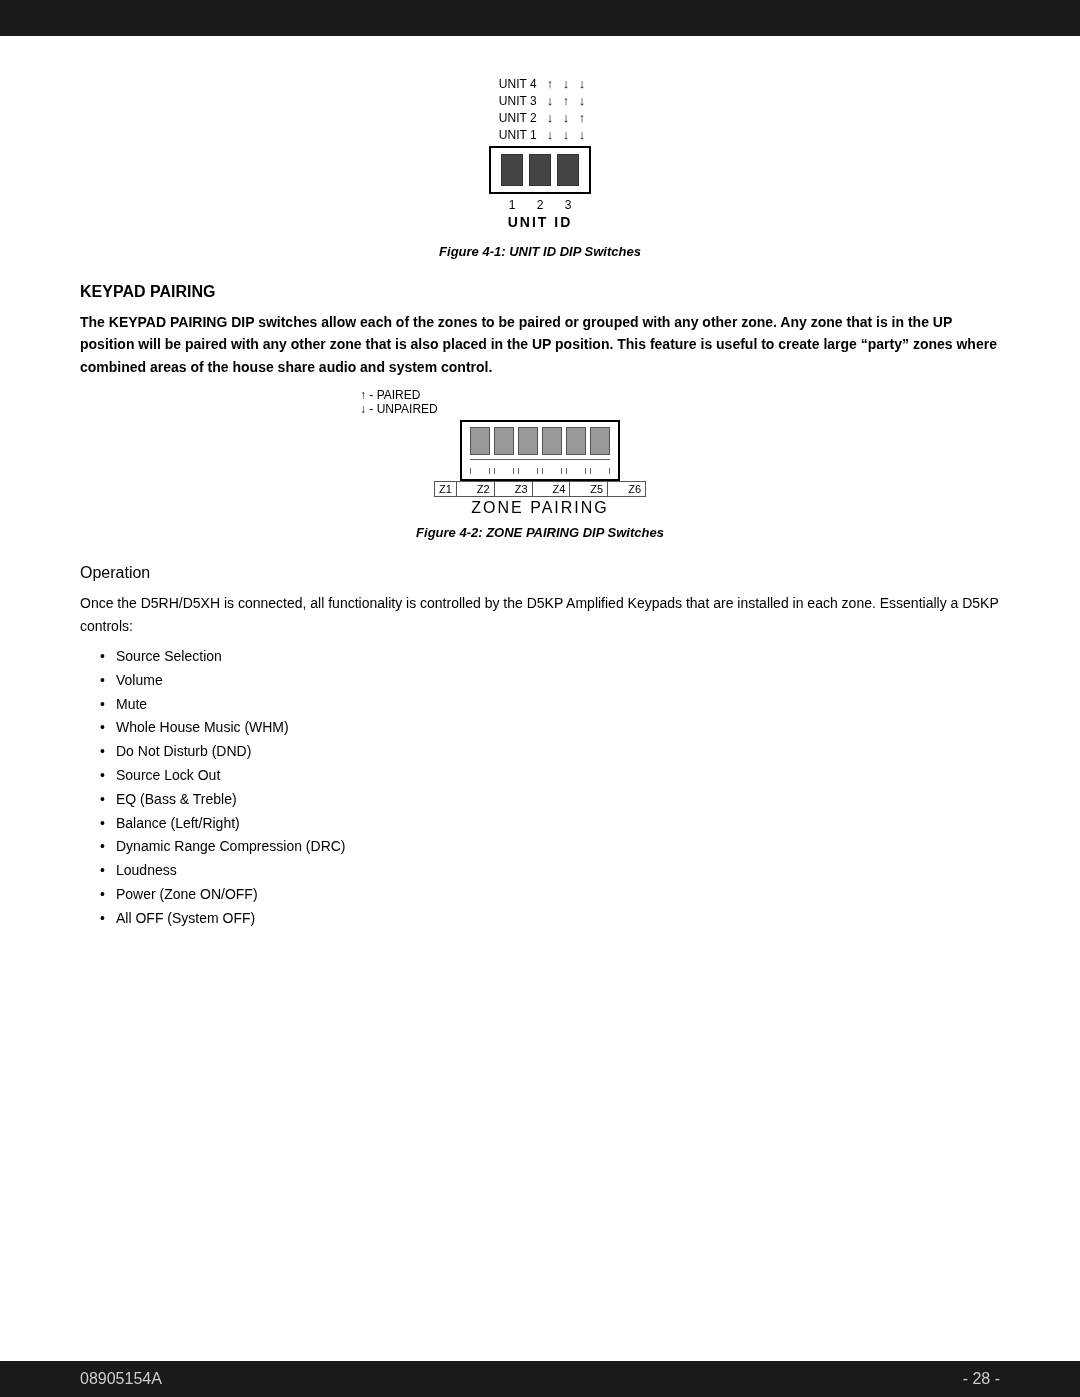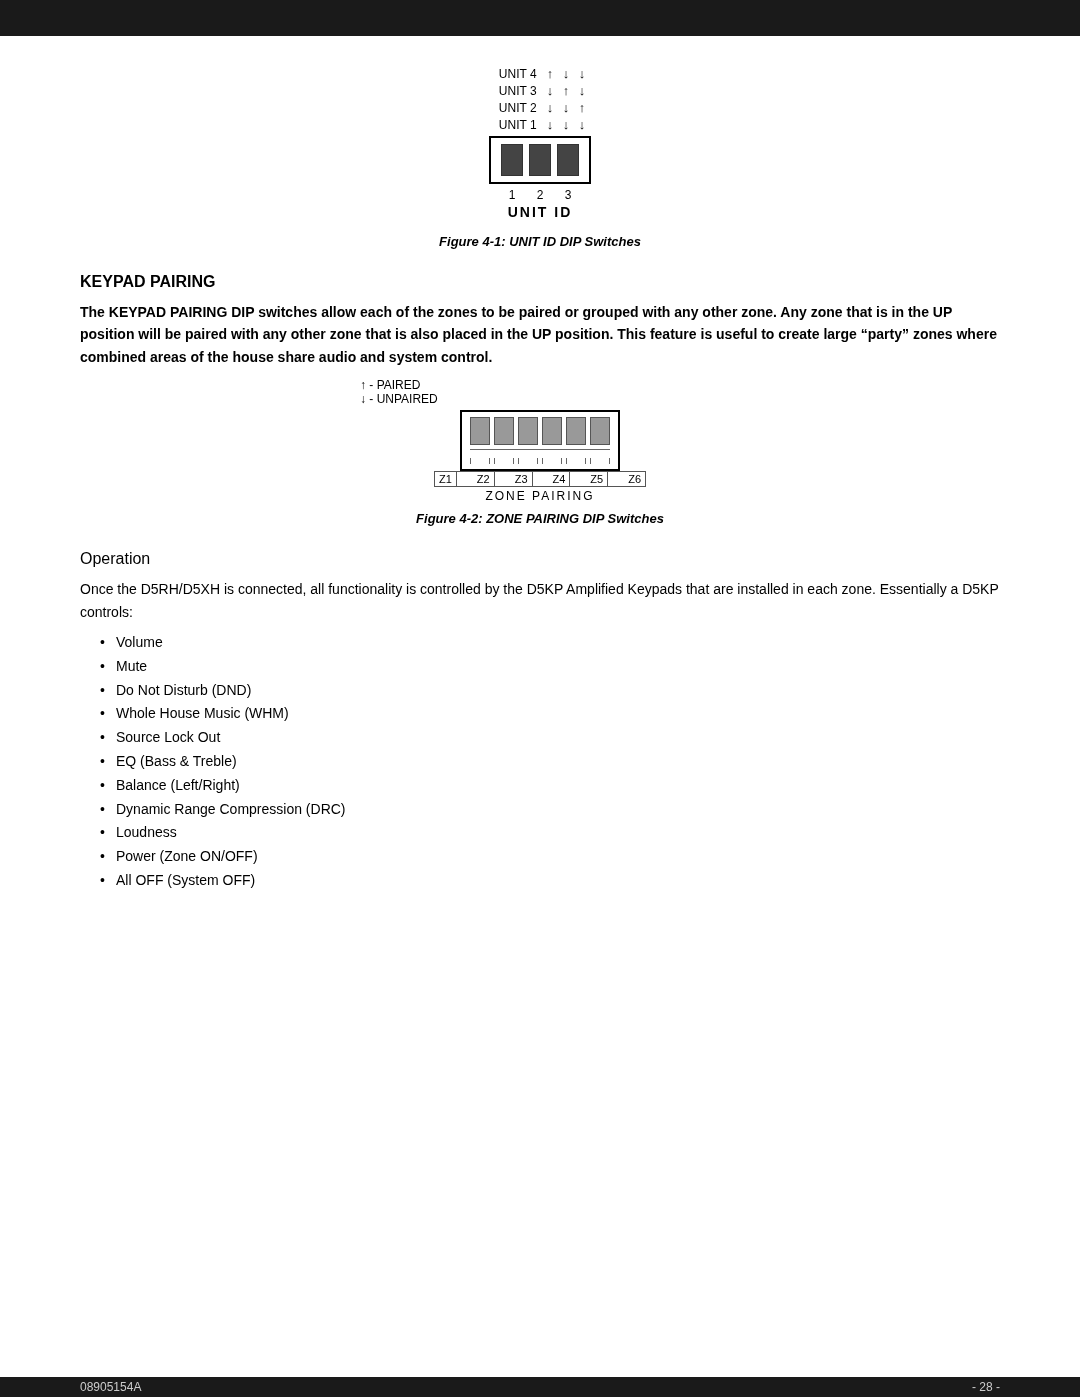--- a/index.html
+++ b/index.html
@@ -23,21 +23,21 @@
     }
 
     .top-bar {
       background: #1a1a1a;
       height: 36px;
       width: 100%;
     }
 
     .content {
       flex: 1;
-      padding: 30px 80px 20px 80px;
+      padding: 40px 80px 20px 80px;
     }
 
     
     .figure-1-container {
       display: flex;
       flex-direction: column;
       align-items: center;
       margin-bottom: 24px;
     }
 
@@ -166,21 +166,21 @@
       padding: 1px 4px;
       border-right: 1px solid #555;
       font-size: 11px;
     }
 
     .zone-label:last-child {
       border-right: none;
     }
 
     .zone-pairing-title {
-      font-size: 12px;
+      font-size: 16px;
       letter-spacing: 2px;
       text-transform: uppercase;
       margin-top: 2px;
     }
 
     
     .operation-heading {
       font-size: 16px;
       font-weight: normal;
       margin-bottom: 10px;
@@ -211,23 +211,23 @@
       left: 0;
     }
 
     
     .footer-bar {
       display: flex;
       justify-content: space-between;
       align-items: center;
       padding: 0 80px;
       background: #1a1a1a;
-      height: 20px;
+      height: 36px;
       color: #ccc;
-      font-size: 12px;
+      font-size: 16px;
     }
 
     .zone-pairing-diagram {
       display: flex;
       flex-direction: column;
       align-items: center;
     }
 
     
     .zone-dip-container {
@@ -365,24 +365,25 @@
         <div class="zone-pairing-title">ZONE PAIRING</div>
       </div>
 
       <div class="figure-caption" style="margin-top:8px;">Figure 4-2: ZONE PAIRING DIP Switches</div>
     </div>
 
     <div class="section">
       <div class="operation-heading">Operation</div>
       <p class="operation-text">Once the D5RH/D5XH is connected, all functionality is controlled by the D5KP Amplified Keypads that are installed in each zone. Essentially a D5KP controls:</p>
       <ul class="bullet-list">
+        <li>Source Selection</li>
         <li>Volume</li>
         <li>Mute</li>
+        <li>Whole House Music (WHM)</li>
         <li>Do Not Disturb (DND)</li>
-        <li>Whole House Music (WHM)</li>
         <li>Source Lock Out</li>
         <li>EQ (Bass &amp; Treble)</li>
         <li>Balance (Left/Right)</li>
         <li>Dynamic Range Compression (DRC)</li>
         <li>Loudness</li>
         <li>Power (Zone ON/OFF)</li>
         <li>All OFF (System OFF)</li>
       </ul>
     </div>
 

